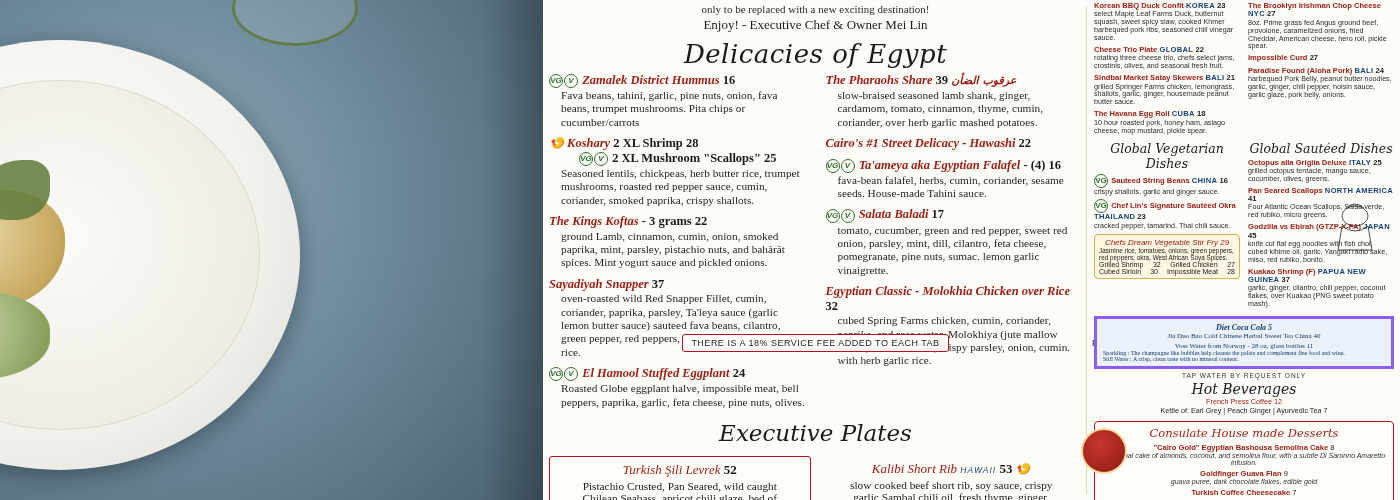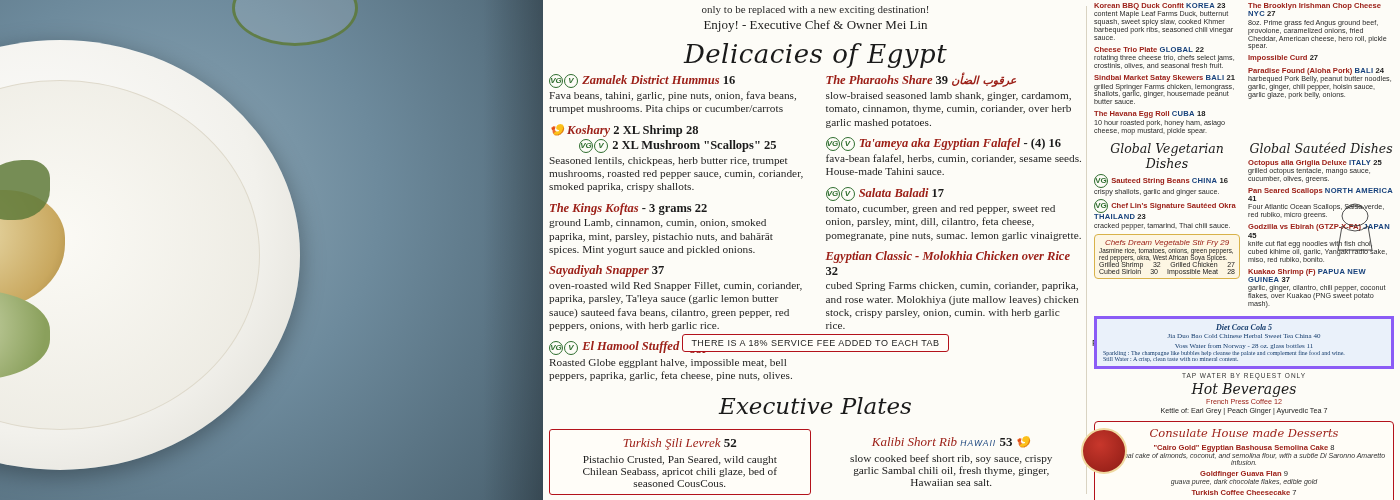--- a/index.html
+++ b/index.html
@@ -57,21 +57,21 @@
     margin:6px 0 4px 0;letter-spacing:.5px;font-family:"DejaVu Serif", serif;
   }
 
   .cols{display:flex;gap:20px;}
   .col{width:50%;}
 
   .item{margin-bottom:7px;line-height:1.18;}
   .item-head{font-size:12.5px;font-style:italic;color:#9c2018;font-weight:bold;}
   .item-head .plain{color:#1b1b1b;font-style:normal;font-weight:bold;}
   .price{color:#1b1b1b;font-style:normal;font-weight:bold;}
-  .desc{font-size:11.3px;color:#1f1f1f;margin-top:1px;}
+  .desc{font-size:11.3px;color:#1f1f1f;margin-top:1px;margin-left:12px;}
   .arabic{font-family:"DejaVu Sans", sans-serif;font-size:11px;}
 
   .badge{
     display:inline-block;border:1px solid #3c7a3c;color:#2f6e2f;border-radius:50%;
     width:12px;height:12px;line-height:11px;text-align:center;font-size:8px;
     font-family:"Liberation Sans", sans-serif;margin-right:1px;vertical-align:middle;
   }
   .badge.v{border-color:#2f6e2f;}
   .badge.vg{border-color:#2f6e2f;}
 
@@ -252,20 +252,24 @@
         <div class="item">
           <div class="item-head">
             <span>The Pharaohs Share</span>
             <span class="arabic">عرقوب الضأن</span>
             <span class="price">39</span>
           </div>
           <div class="desc">slow-braised seasoned lamb shank, ginger, cardamom, tomato, cinnamon, thyme, cumin, coriander, over herb garlic mashed potatoes.</div>
         </div>
 
         <div class="item">
+          <div class="item-head">
+            <span>Cairo's #1 Street Delicacy - Hawashi</span>
+            <span class="price">22</span>
+          </div>
         </div>
 
         <div class="item">
           <div class="item-head">
             <span class="badge vg">VG</span><span class="badge v">V</span>
             <span>Ta'ameya aka Egyptian Falafel</span>
             <span class="plain">- (4)</span>
             <span class="price">16</span>
           </div>
           <div class="desc">fava-bean falafel, herbs, cumin, coriander, sesame seeds. House-made Tahini sauce.</div>
@@ -318,21 +322,21 @@
 
   <div class="vertical-rule"></div>
 
   <div class="right">
     <div class="r-cols">
       <div class="r-col">
         <div class="r-item">
           <div class="r-head"><span>Korean BBQ Duck Confit</span>
             <span class="loc">KOREA</span>
             <span class="pr">23</span></div>
-          <div class="r-desc">content Maple Leaf Farms Duck, butternut squash, sweet spicy slaw, cooked Khmer barbequed pork ribs, seasoned chili vinegar sauce.</div>
+          <div class="r-desc">select Maple Leaf Farms Duck, butternut squash, sweet spicy slaw, cooked Khmer barbequed pork ribs, seasoned chili vinegar sauce.</div>
         </div>
         <div class="r-item">
           <div class="r-head"><span>Cheese Trio Plate</span>
             <span class="loc">GLOBAL</span>
             <span class="pr">22</span></div>
           <div class="r-desc">rotating three cheese trio, chefs select jams, crostinis, olives, and seasonal fresh fruit.</div>
         </div>
         <div class="r-item">
           <div class="r-head"><span>Sindbai Market Satay Skewers</span>
             <span class="loc">BALI</span>

